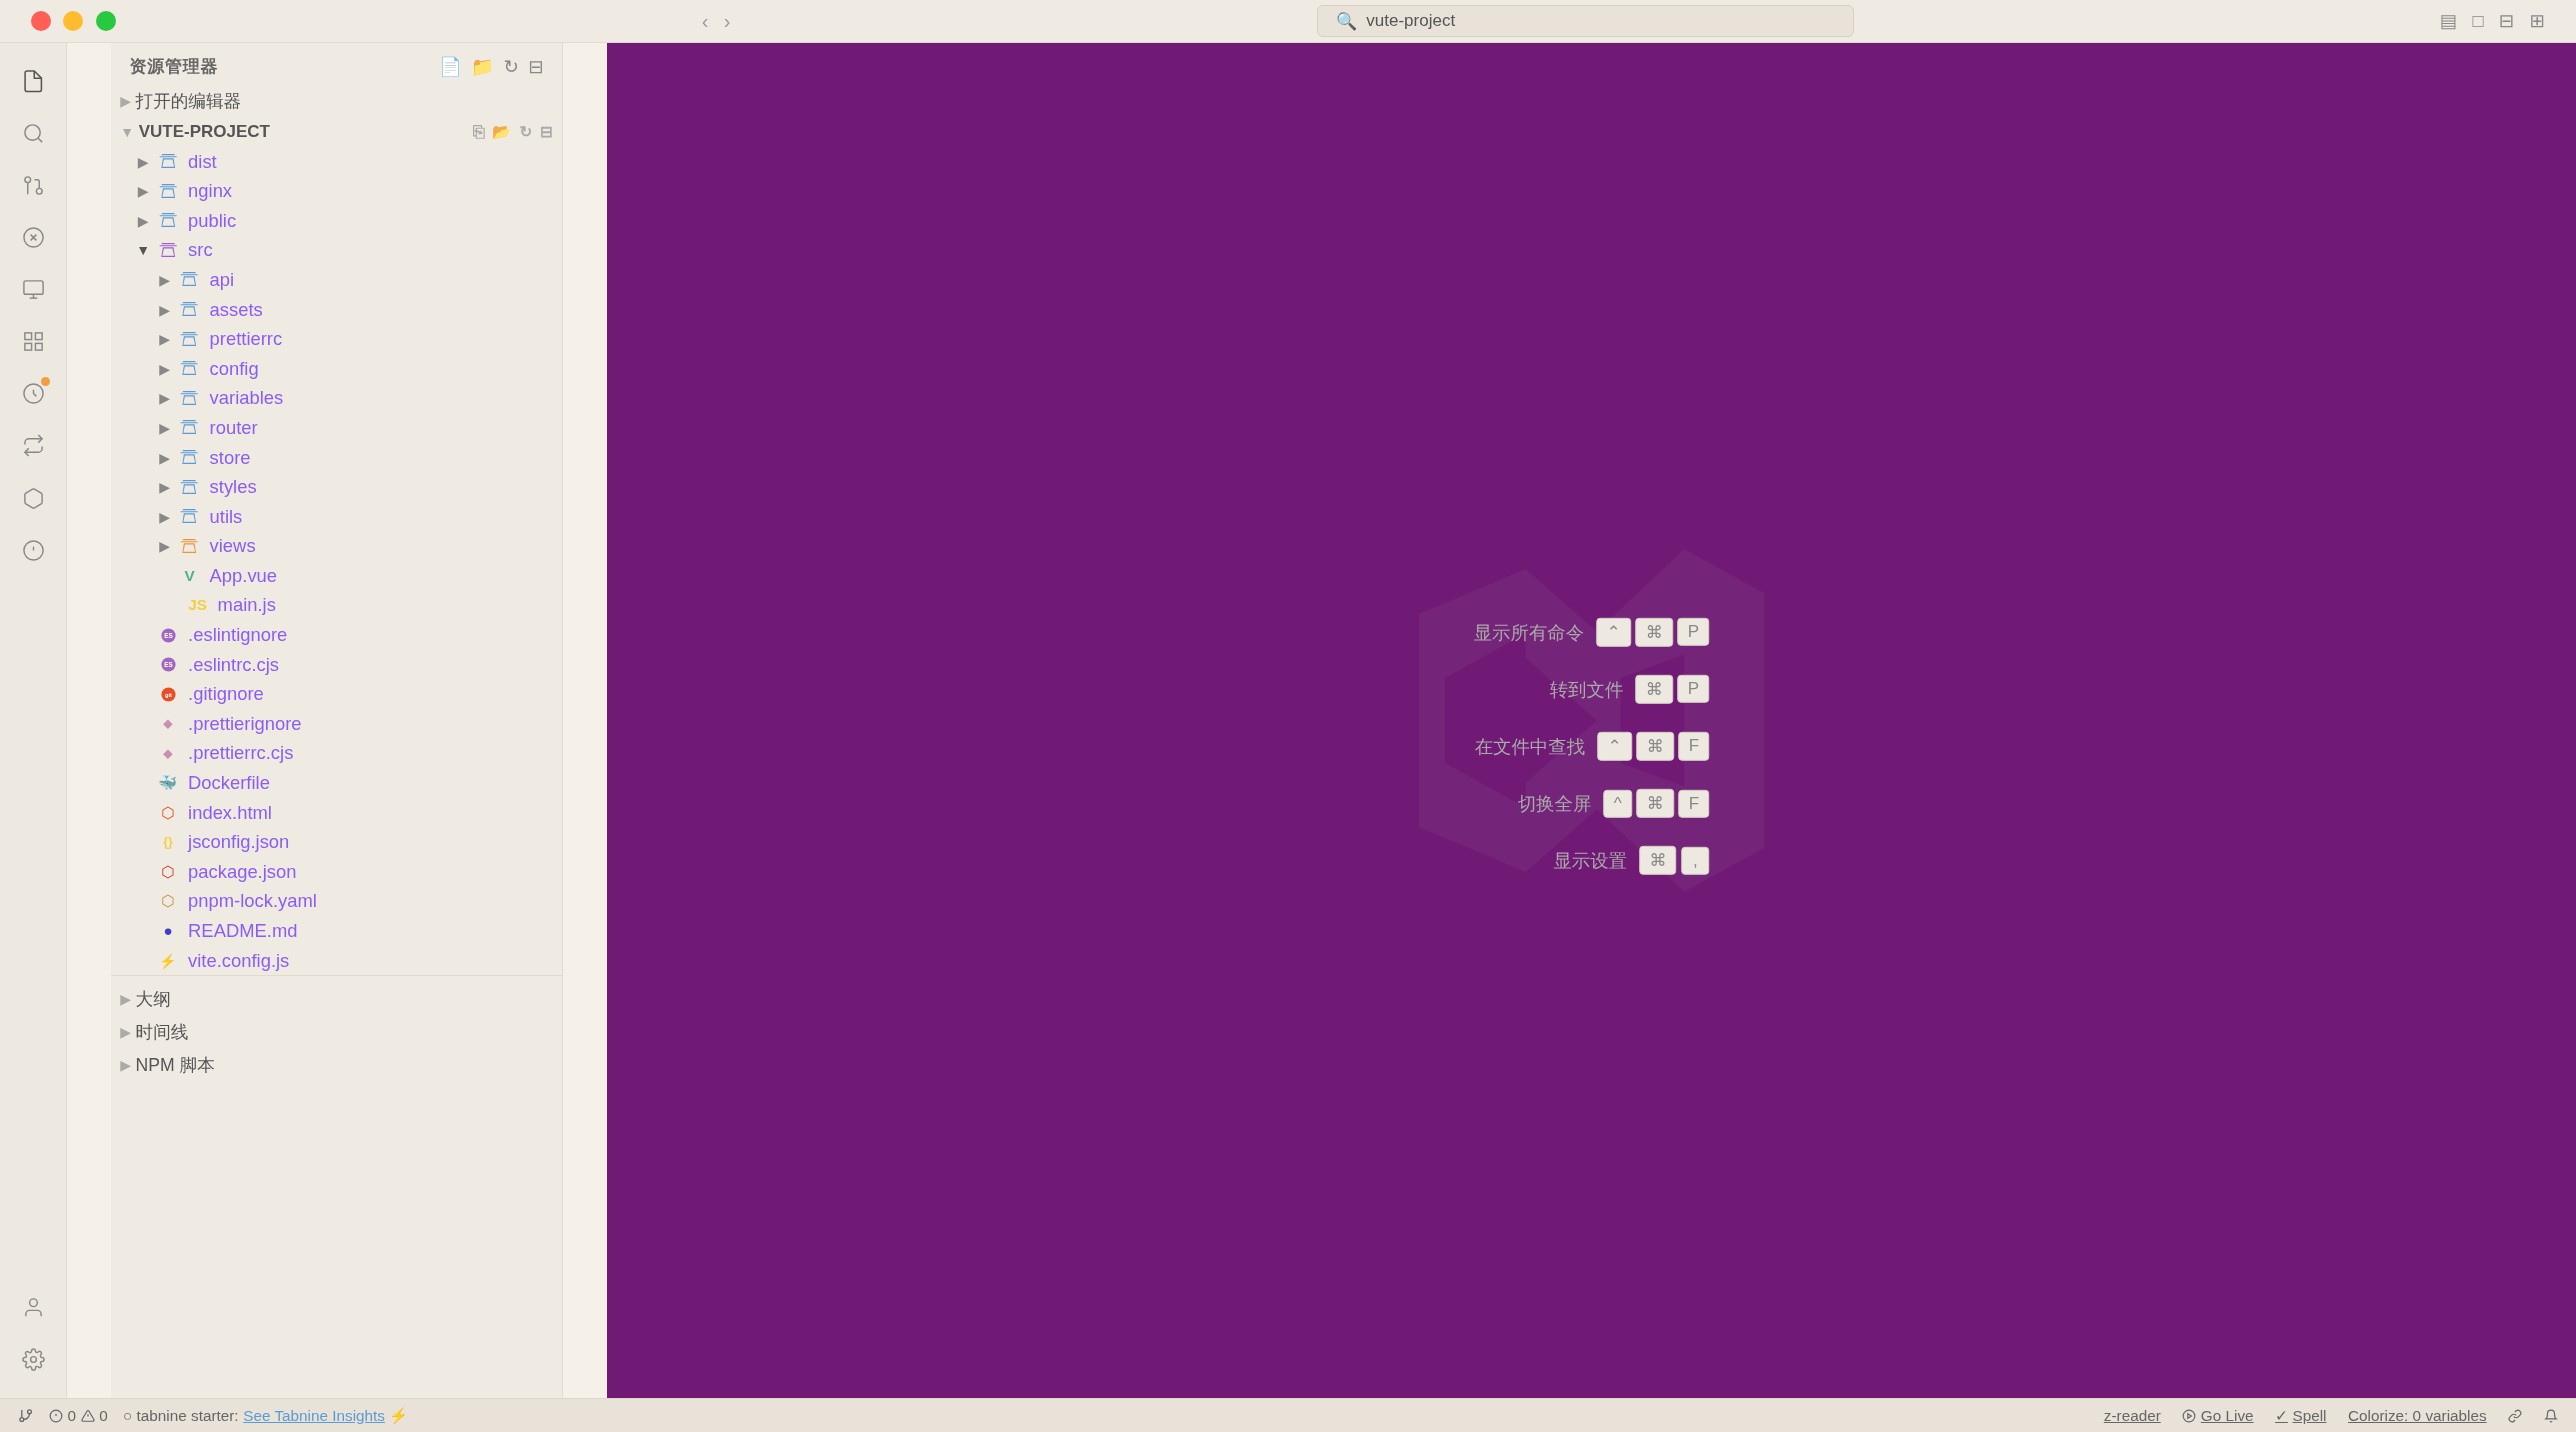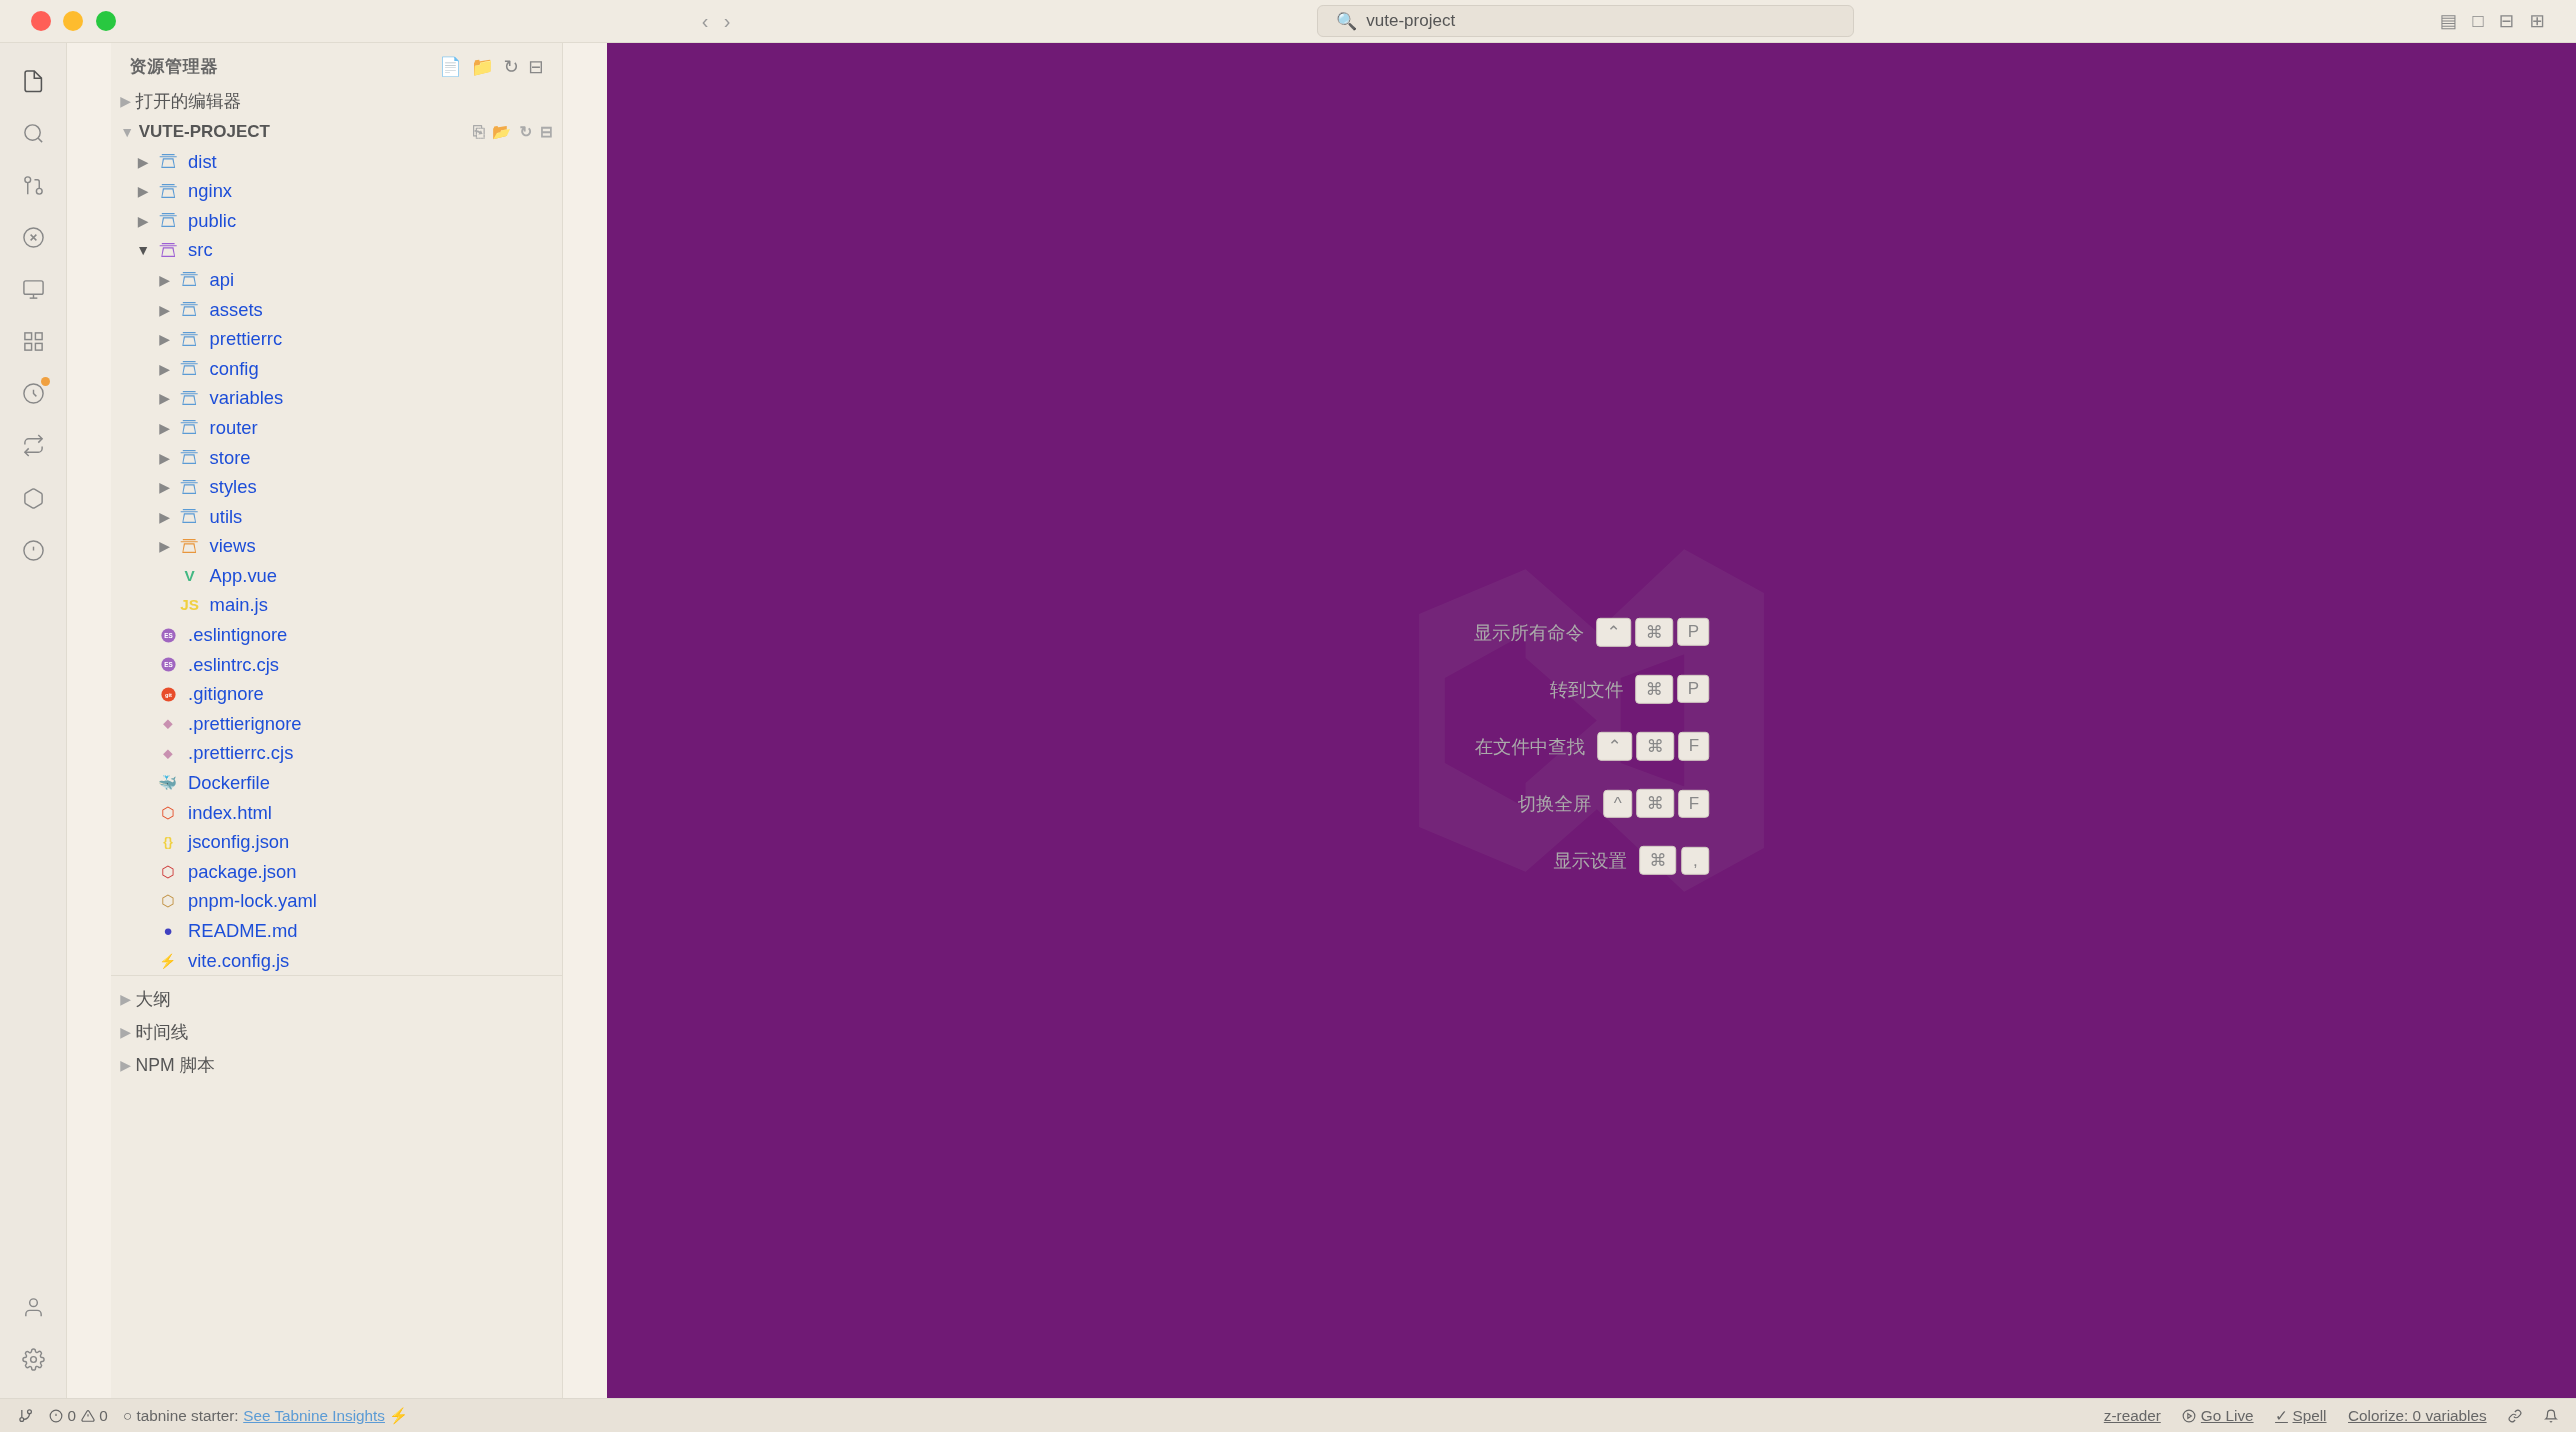--- a/index.html
+++ b/index.html
@@ -182,21 +182,21 @@
       height: 21.5px;
       margin-right: 6.1px;
       flex-shrink: 0;
       display: flex;
       align-items: center;
       justify-content: center;
       font-size: 17px;
     }
     .tree-item .file-name {
       font-size: 18.4px;
-      color: #1d4ed8;
+      color: #8b5cf6;
     }
 
     
     .section-row {
       display: flex;
       align-items: center;
       padding: 4.6px 9.2px;
       cursor: pointer;
       color: #555;
       font-size: 17.6px;
@@ -602,21 +602,21 @@
       <div class="tree-item">
         <span class="indent" style="width:43px;"></span>
         <span class="chevron"></span>
         <span class="file-icon" style="color:#42b883; font-size:15.3px; font-weight:bold;">V</span>
         <span class="file-name">App.vue</span>
       </div>
 
       <div class="tree-item">
         <span class="indent" style="width:43px;"></span>
         <span class="chevron"></span>
-        <span class="file-icon" style="color:#f0d040; font-size:15.3px; font-weight:bold;">JS</span>
+        <span class="file-icon" style="color:#f0d040; font-size:15.3px; font-weight:bold;margin-left:8px;">JS</span>
         <span class="file-name">main.js</span>
       </div>
 
       <div class="tree-item">
         <span class="indent" style="width:21.5px;"></span>
         <span class="chevron"></span>
         <span class="file-icon">
           <svg width="17" height="17" viewBox="0 0 24 24" fill="#a066c0" style="font-size:22px">
               <circle cx="12" cy="12" r="10"></circle>
               <text x="12" y="16" text-anchor="middle" fill="white" font-size="9" font-weight="bold">ES</text>

